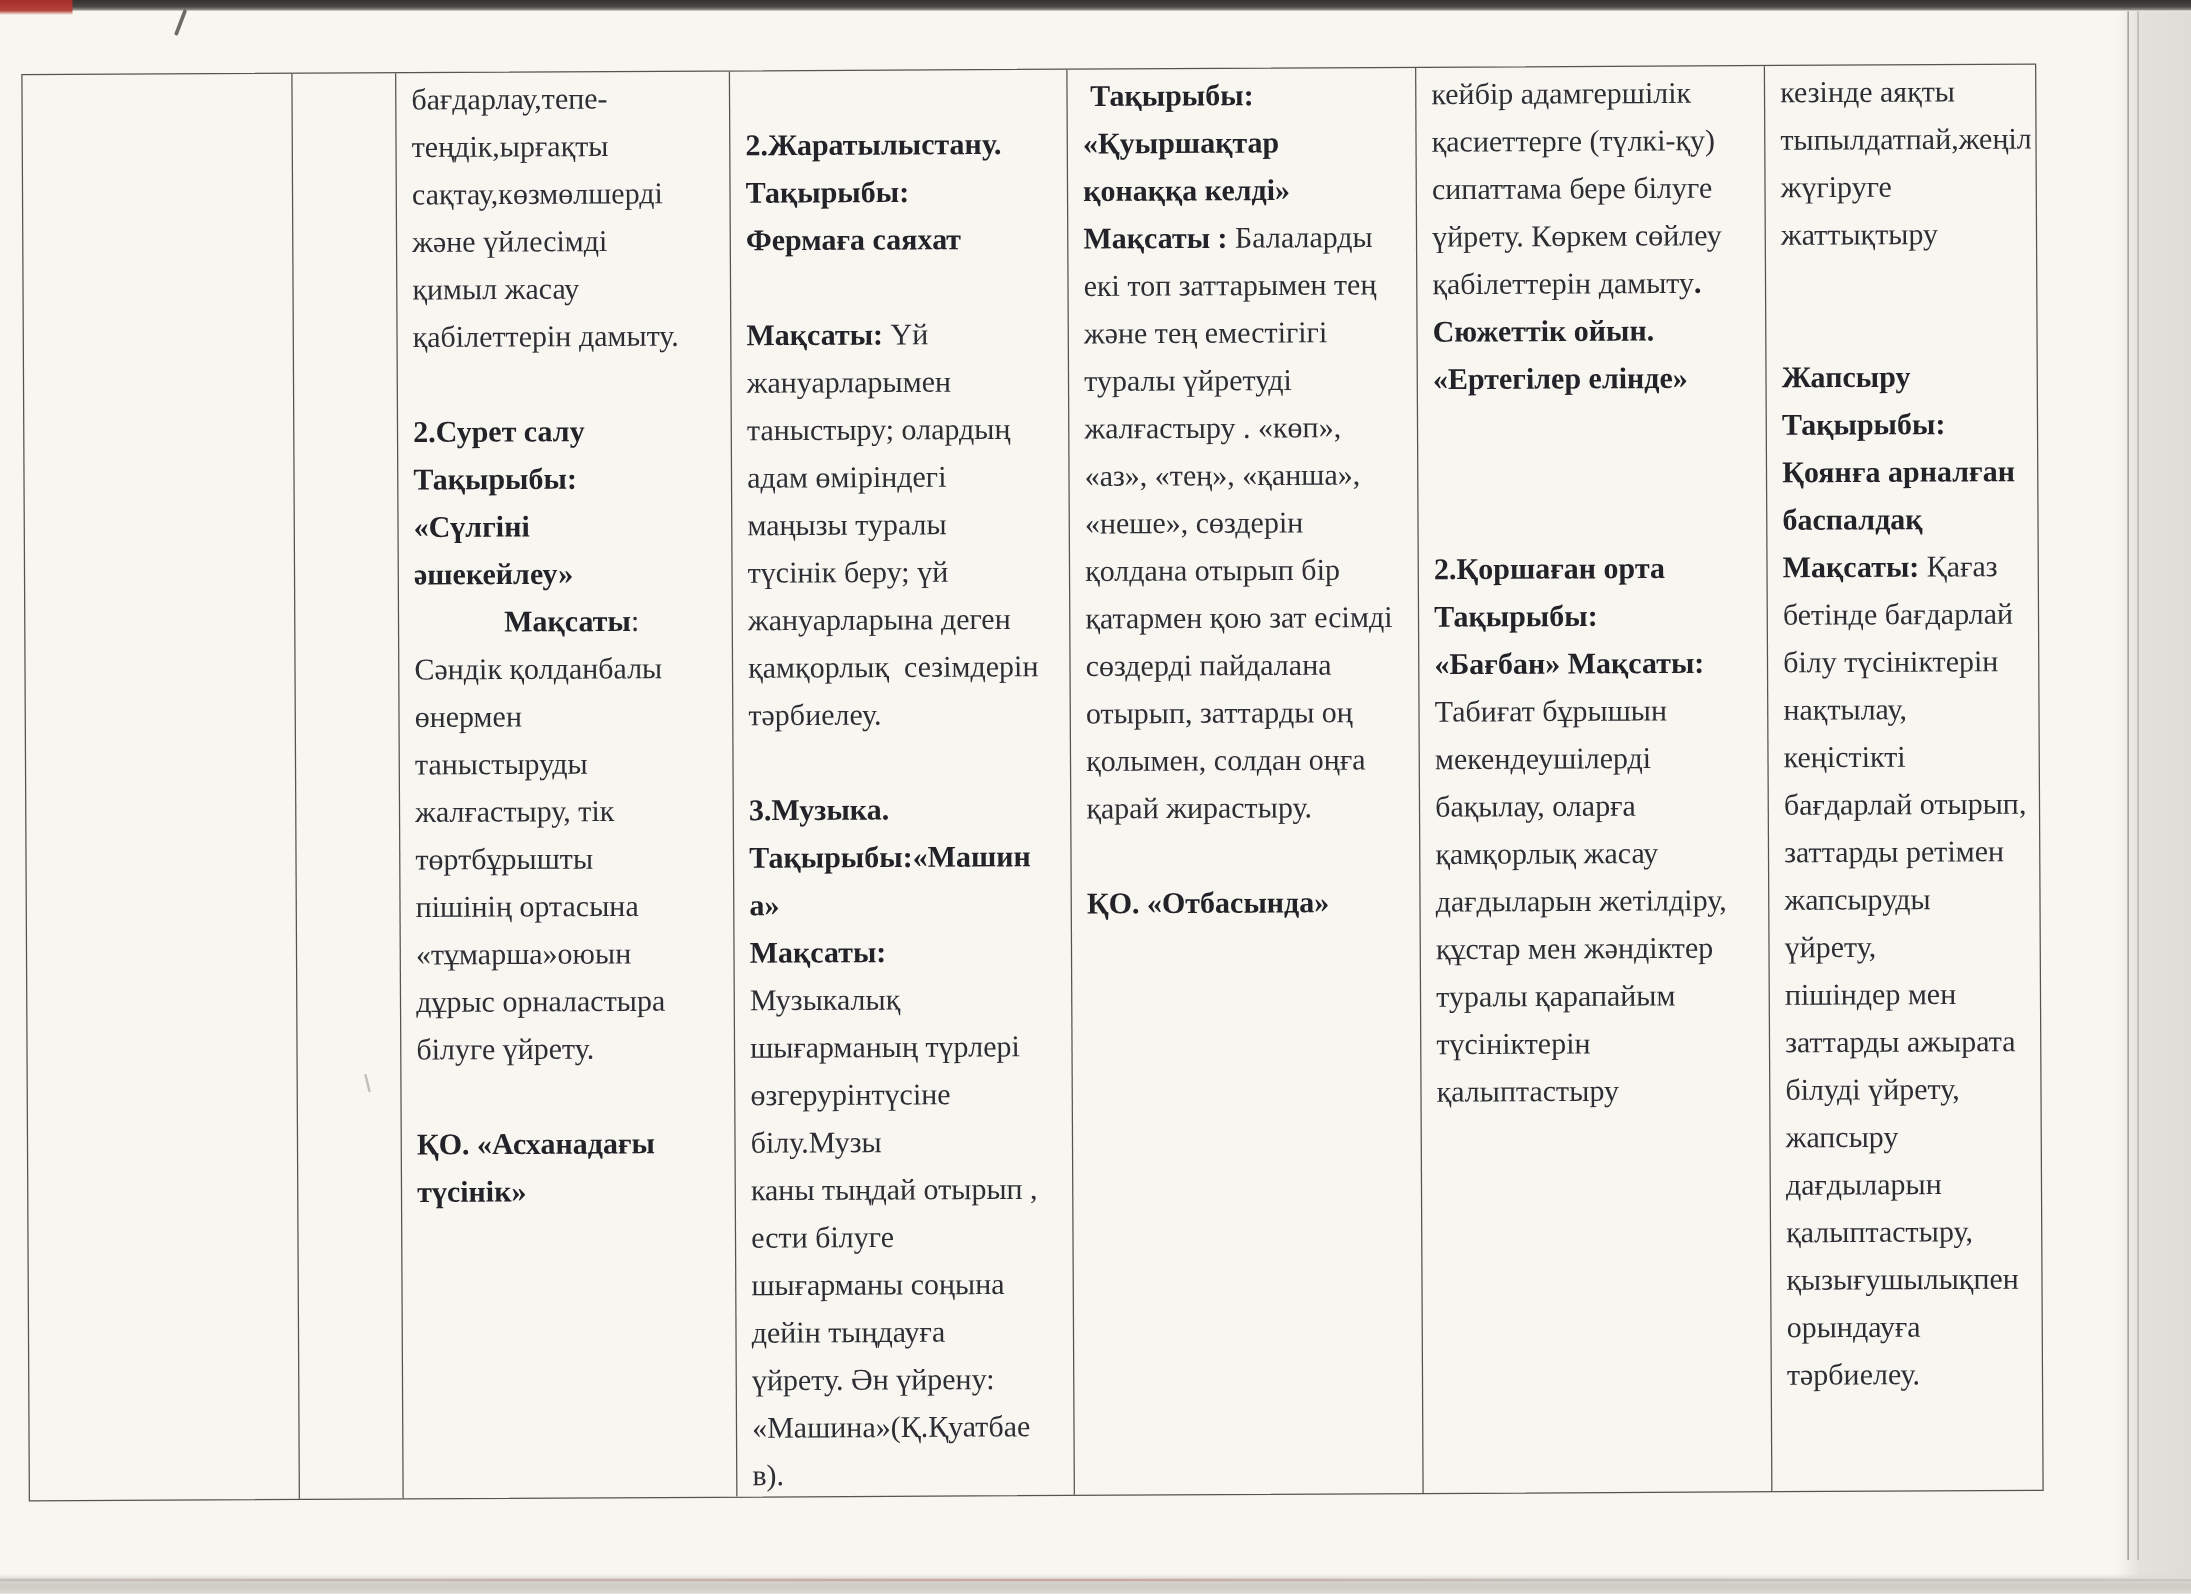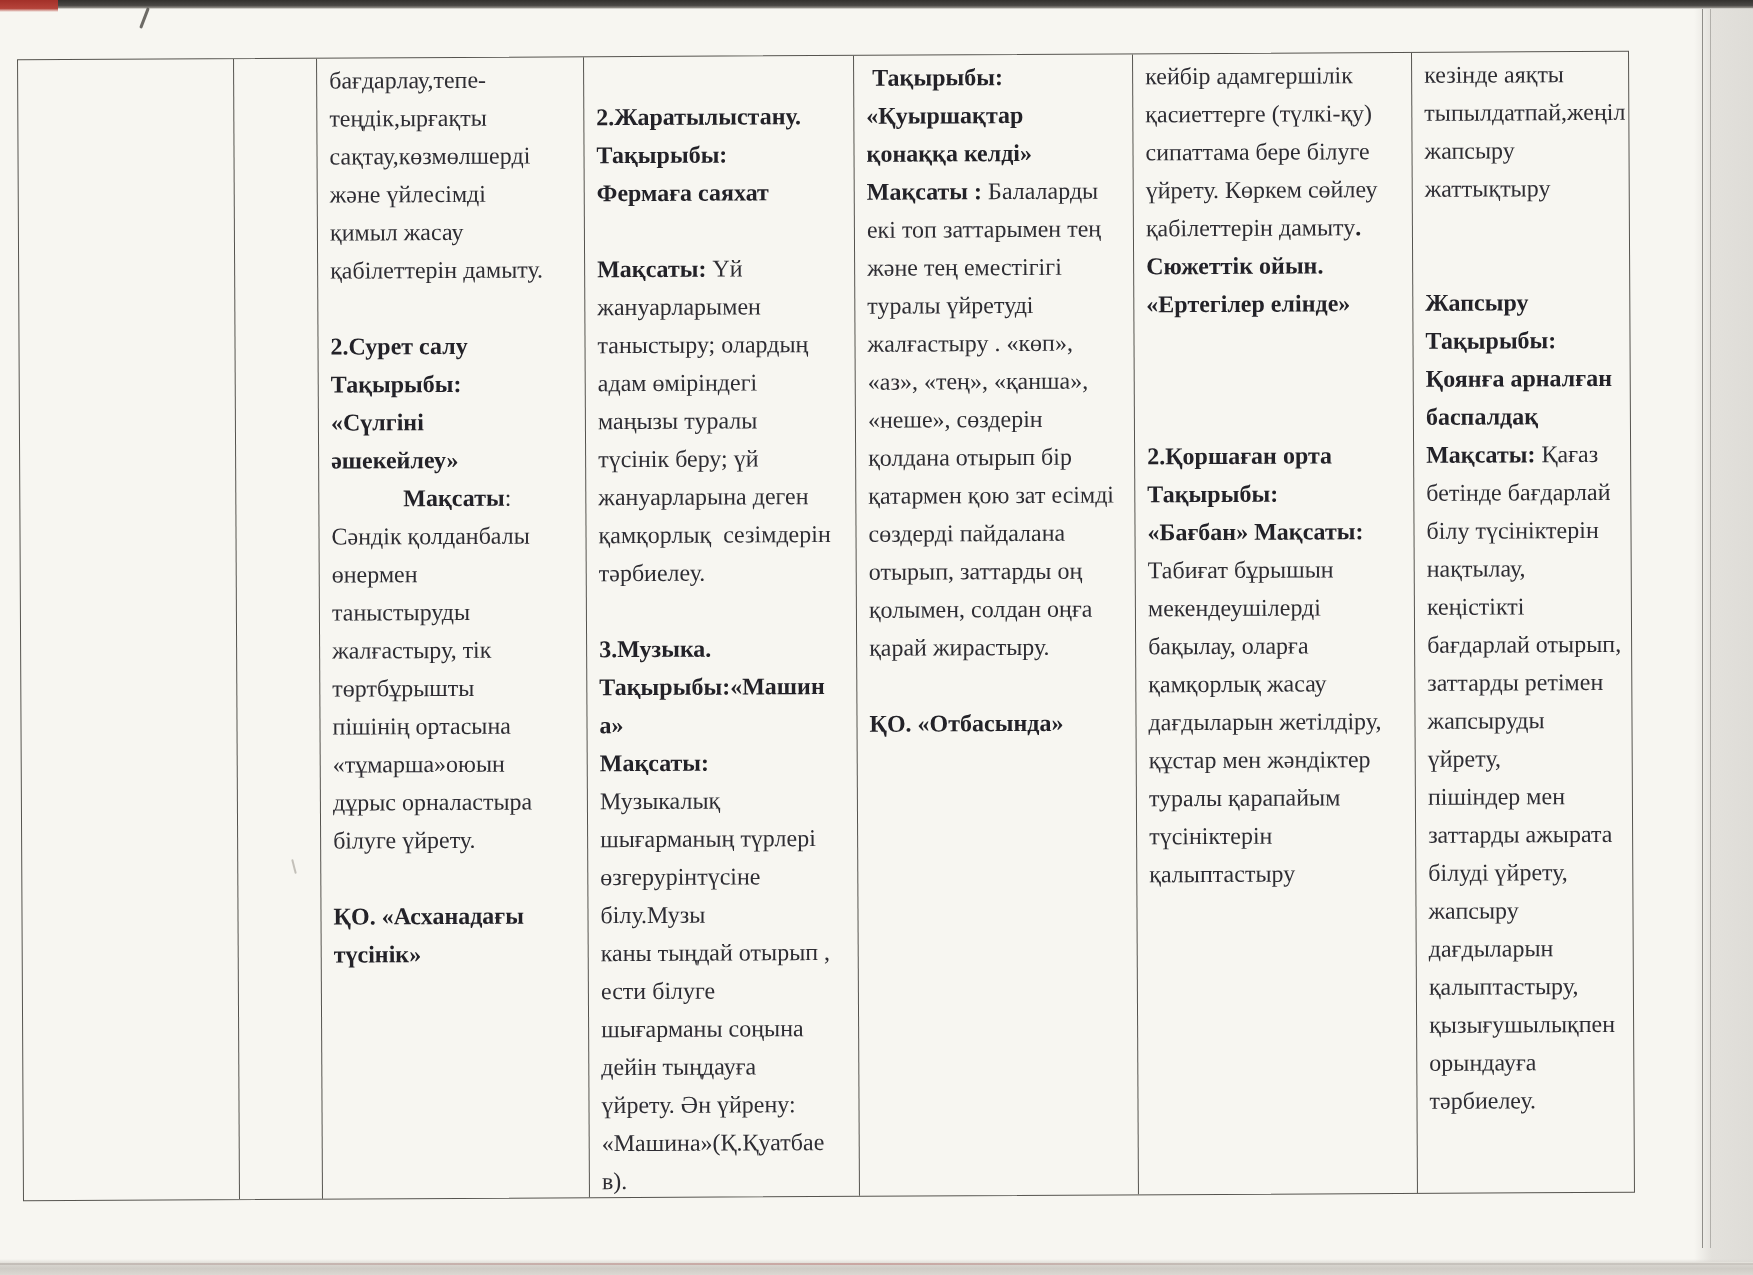--- a/index.html
+++ b/index.html
@@ -172,21 +172,21 @@
 қамқорлық жасау
 дағдыларын жетілдіру,
 құстар мен жәндіктер
 туралы қарапайым
 түсініктерін
 қалыптастыру</span></div>
       </div>
       <div class="cell">
         <div class="para" style="margin-top: 0px;"><span>кезінде аяқты
 тыпылдатпай,жеңіл
-жапсыру
+жүгіруге
 жаттықтыру</span></div>
         <div class="para" style="margin-top: 76px;"><span class="b">Жапсыру
 Тақырыбы:
 Қоянға арналған
 баспалдақ
 Мақсаты: </span><span>Қағаз
 бетінде бағдарлай
 білу түсініктерін
 нақтылау,
 кеңістікті

